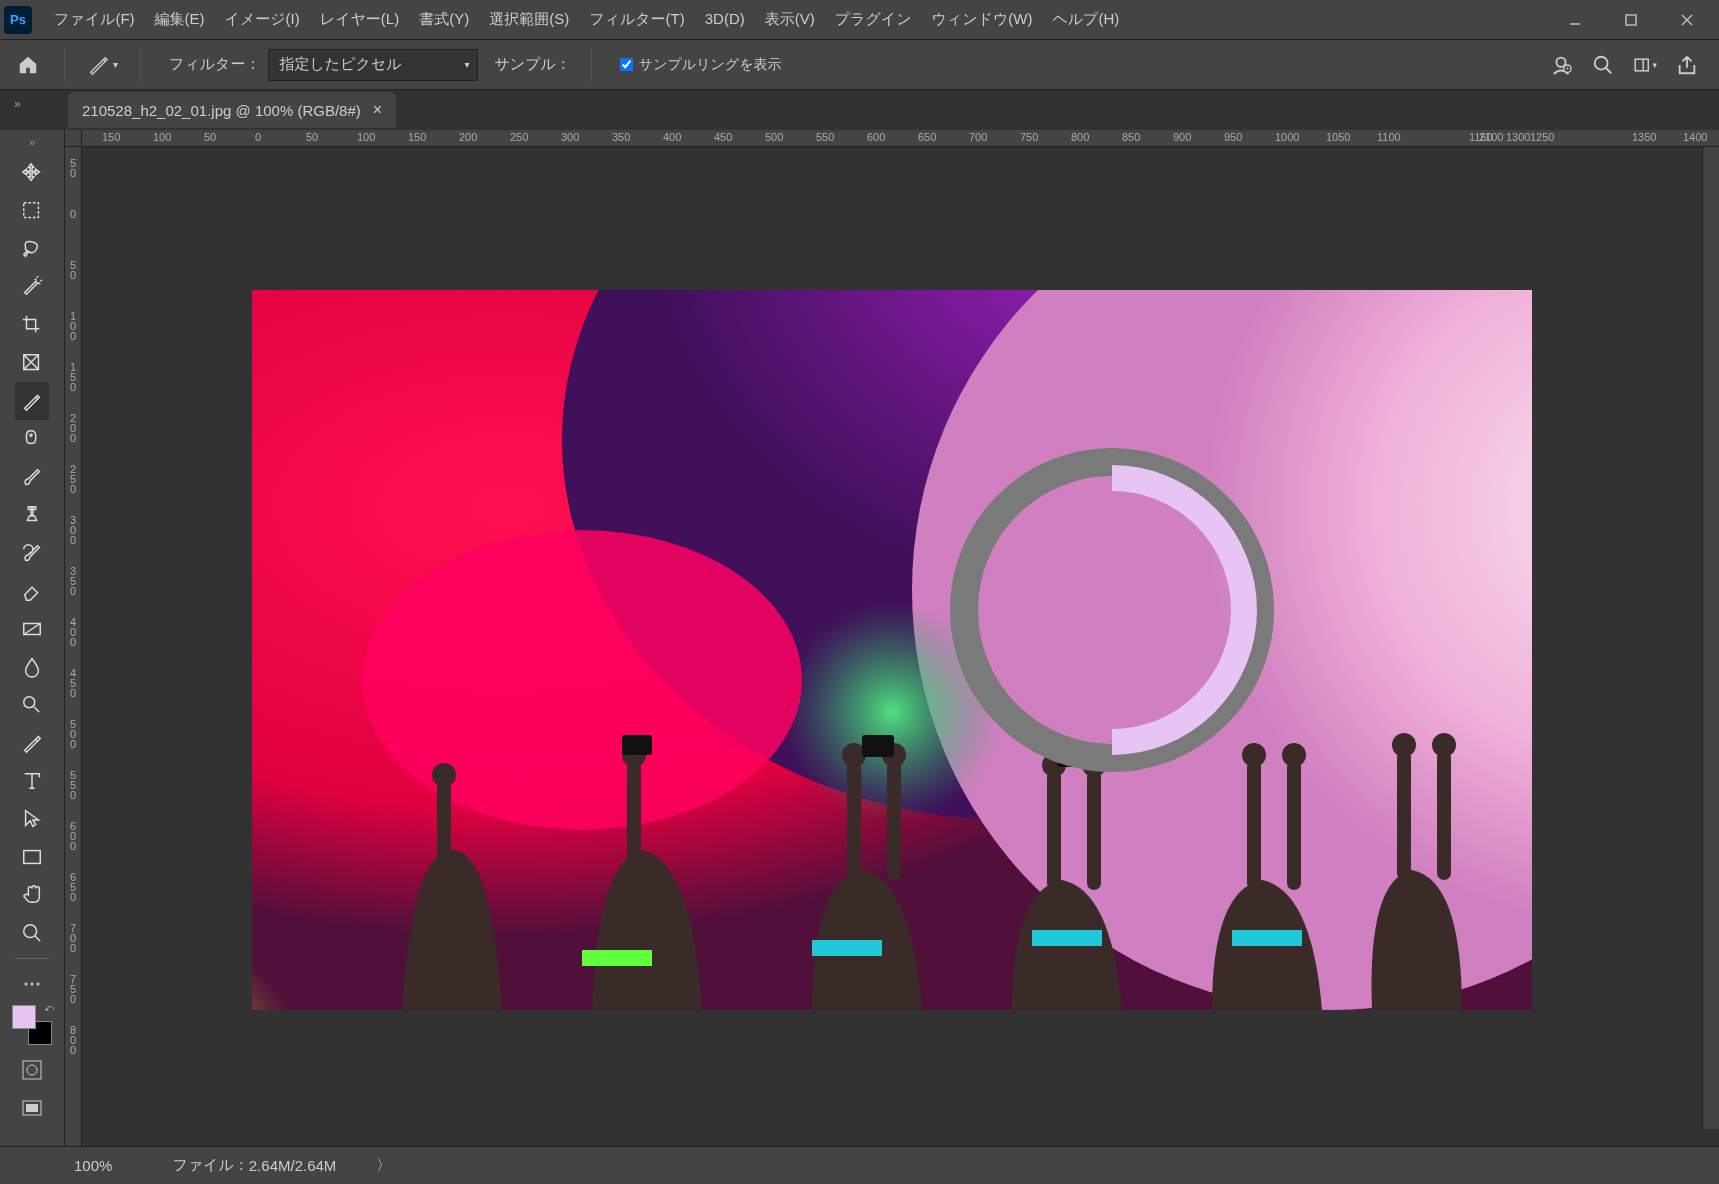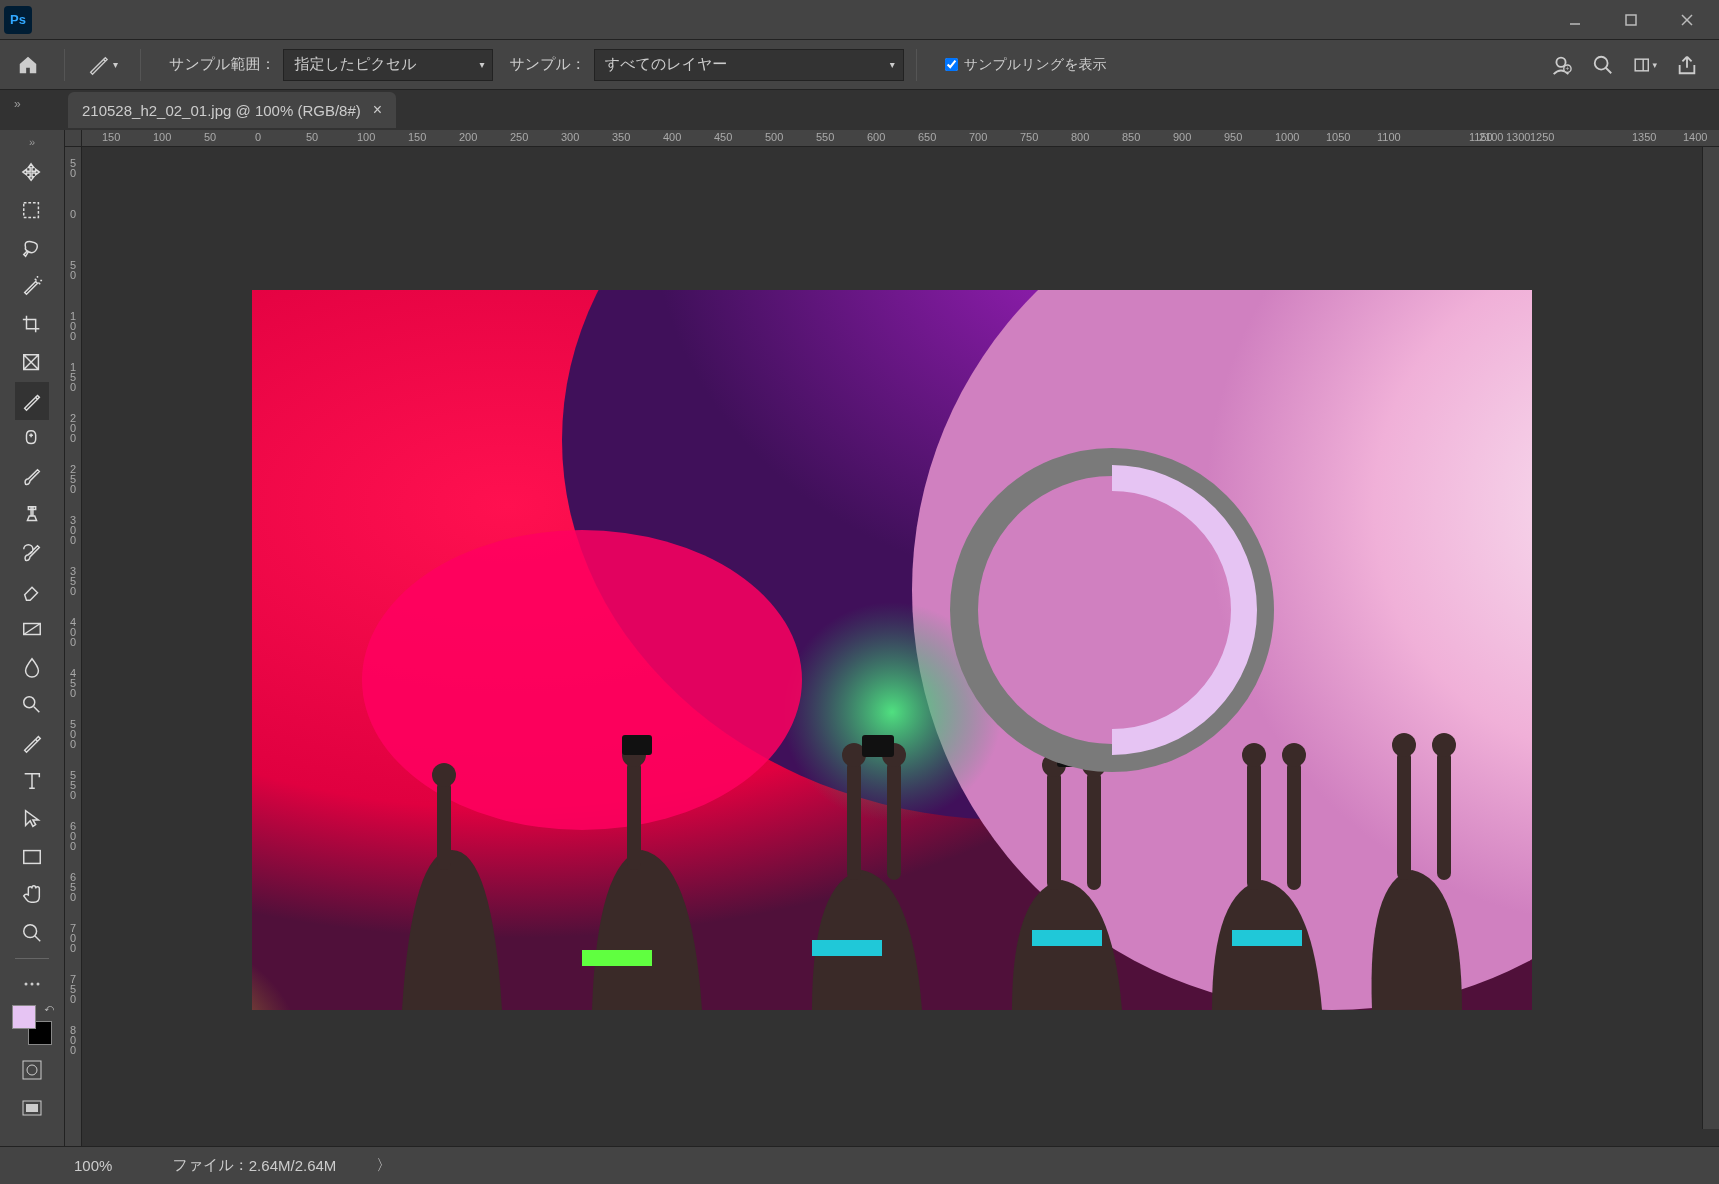--- a/index.html
+++ b/index.html
@@ -109,20 +109,34 @@
   font-size: 15px; color: #ccc; border-top: 1px solid #222;
   padding-left: 74px;
 }
 .sb-sep { padding: 0 30px; }
 </style>
 </head>
 <body>
 
 <div class="menubar">
   <div class="ps-logo">Ps</div>
+  <div id="menu-items" style="display: flex;">
+      <div class="menu-item">ファイル(F)</div>
+      <div class="menu-item">編集(E)</div>
+      <div class="menu-item">イメージ(I)</div>
+      <div class="menu-item">レイヤー(L)</div>
+      <div class="menu-item">書式(Y)</div>
+      <div class="menu-item">選択範囲(S)</div>
+      <div class="menu-item">フィルター(T)</div>
+      <div class="menu-item">3D(D)</div>
+      <div class="menu-item">表示(V)</div>
+      <div class="menu-item">プラグイン</div>
+      <div class="menu-item">ウィンドウ(W)</div>
+      <div class="menu-item">ヘルプ(H)</div>
+    </div>
   <div class="win-controls">
     <div class="win-btn">
       <svg viewBox="0 0 14 14">
           <line x1="2" y1="11" x2="12" y2="11" stroke="#bbb" stroke-width="1.5"></line>
         </svg>
     </div>
     <div class="win-btn">
       <svg viewBox="0 0 14 14">
           <rect x="2" y="2" width="10" height="10" stroke="#bbb" fill="none" stroke-width="1.5"></rect>
         </svg>
@@ -143,28 +157,25 @@
       </svg>
   </div>
   <div class="sep"></div>
   <div class="tool-ind">
     <svg width="22" height="22" viewBox="0 0 24 24">
         <path d="M4 20 L18 6 L20 8 L6 22 Z M18 6 L20 4 L22 6 L20 8 Z" stroke="#ccc" fill="none" stroke-width="1.5"></path>
       </svg>
     <span style="margin-left:4px;font-size:10px;">▾</span>
   </div>
   <div class="sep"></div>
-  <span class="opt-label">サンプル範囲：</span>
+  <span class="opt-label">フィルター：</span>
   <div class="dropdown w1">
     <span>指定したピクセル</span>
   </div>
   <span class="opt-label">サンプル：</span>
-  <div class="dropdown w2">
-    <span>すべてのレイヤー</span>
-  </div>
   <div class="sep"></div>
   <input type="checkbox" class="check" checked="" style="">
   <span>サンプルリングを表示</span>
   <div class="right-icons">
     <div class="ricon">
       <svg viewBox="0 0 24 24" width="22" height="22">
           <circle cx="12" cy="9" r="5" stroke="#ccc" fill="none" stroke-width="2"></circle>
           <path d="M4 22 Q12 14 20 22" stroke="#ccc" fill="none" stroke-width="2"></path>
           <circle cx="19" cy="16" r="4" fill="#444" stroke="#ccc" stroke-width="1.5"></circle>
           <text x="19" y="19" text-anchor="middle" font-size="7" fill="#ccc">+</text>

